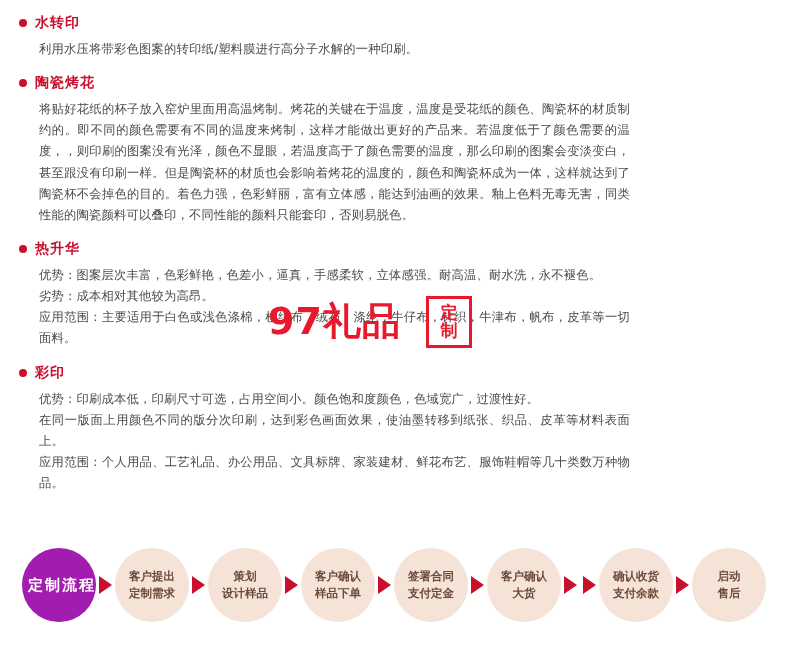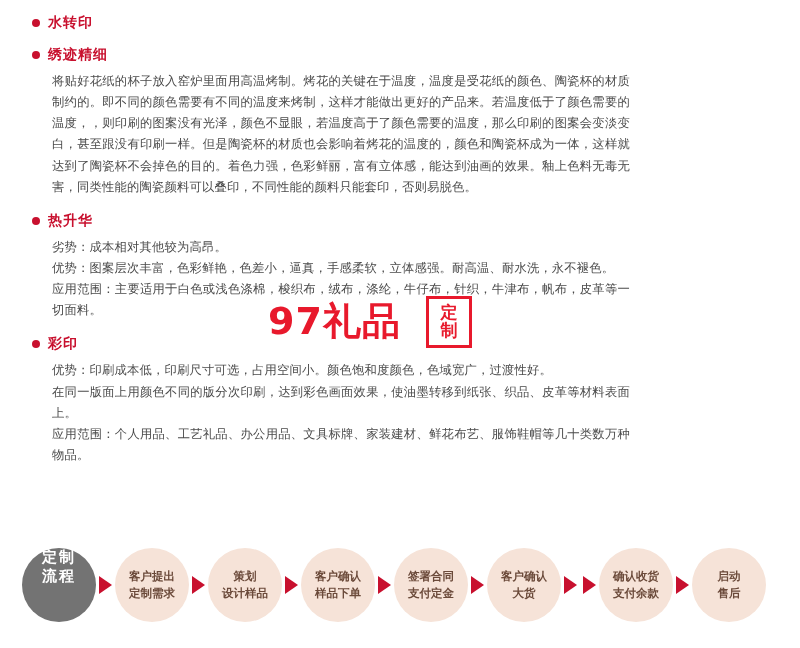--- a/index.html
+++ b/index.html
@@ -13,21 +13,21 @@
     font-family: "DejaVu Sans", "Liberation Sans", sans-serif;
     color: #3c3c3c;
     position: relative;
     overflow: hidden;
   }
   .page {
     position: relative;
     width: 652px;
     height: 648px;
     box-sizing: border-box;
-    padding: 14px 22px 0 30px;
+    padding: 14px 22px 0 17px;
   }
   .section {
     margin-bottom: 14px;
   }
   .sec-head {
     display: flex;
     align-items: center;
     gap: 8px;
     margin-bottom: 7px;
   }
@@ -98,26 +98,25 @@
     bottom: 26px;
     width: 756px;
     height: 74px;
     display: flex;
     align-items: center;
   }
   .flow-start {
     width: 74px;
     height: 74px;
     border-radius: 50%;
-    background: #737373;
+    background: #a21caf;
     color: #fff;
     display: flex;
-    flex-direction: column;
-    align-items: center;
-    justify-content: flex-start;
+    align-items: center;
+    justify-content: flex-end;
     font-size: 15px;
     font-weight: bold;
     letter-spacing: 2px;
     flex: 0 0 auto;
   }
   .flow-start span { display: block; line-height: 1.25; }
   .arrow {
     width: 0;
     height: 0;
     border-top: 9px solid transparent;
@@ -148,42 +147,43 @@
 <body>
 
 <div class="page">
 
   <div class="section">
     <div class="sec-head">
       <span class="bullet"></span>
       <span class="sec-title">水转印</span>
     </div>
     <div class="sec-body">
-    </div>
-  </div>
-
-
-  <div class="section">
-    <div class="sec-head">
-      <span class="bullet"></span>
-      <span class="sec-title">绣迹精细</span>
+      <div class="line">利用水压将带彩色图案的转印纸/塑料膜进行高分子水解的一种印刷。</div>
+    </div>
+  </div>
+
+
+  <div class="section">
+    <div class="sec-head">
+      <span class="bullet"></span>
+      <span class="sec-title">陶瓷烤花</span>
     </div>
     <div class="sec-body">
       <div class="line">将贴好花纸的杯子放入窑炉里面用高温烤制。烤花的关键在于温度，温度是受花纸的颜色、陶瓷杯的材质制约的。即不同的颜色需要有不同的温度来烤制，这样才能做出更好的产品来。若温度低于了颜色需要的温度，，则印刷的图案没有光泽，颜色不显眼，若温度高于了颜色需要的温度，那么印刷的图案会变淡变白，甚至跟没有印刷一样。但是陶瓷杯的材质也会影响着烤花的温度的，颜色和陶瓷杯成为一体，这样就达到了陶瓷杯不会掉色的目的。着色力强，色彩鲜丽，富有立体感，能达到油画的效果。釉上色料无毒无害，同类性能的陶瓷颜料可以叠印，不同性能的颜料只能套印，否则易脱色。</div>
     </div>
   </div>
 
   <div class="section">
     <div class="sec-head">
       <span class="bullet"></span>
       <span class="sec-title">热升华</span>
     </div>
     <div class="sec-body">
+      <div class="line">优势：图案层次丰富，色彩鲜艳，色差小，逼真，手感柔软，立体感强。耐高温、耐水洗，永不褪色。</div>
       <div class="line">劣势：成本相对其他较为高昂。</div>
-      <div class="line">优势：图案层次丰富，色彩鲜艳，色差小，逼真，手感柔软，立体感强。耐高温、耐水洗，永不褪色。</div>
       <div class="line">应用范围：主要适用于白色或浅色涤棉，梭织布，绒布，涤纶，牛仔布，针织，牛津布，帆布，皮革等一切面料。</div>
     </div>
   </div>
 
   <div class="section">
     <div class="sec-head">
       <span class="bullet"></span>
       <span class="sec-title">彩印</span>
     </div>
     <div class="sec-body">

